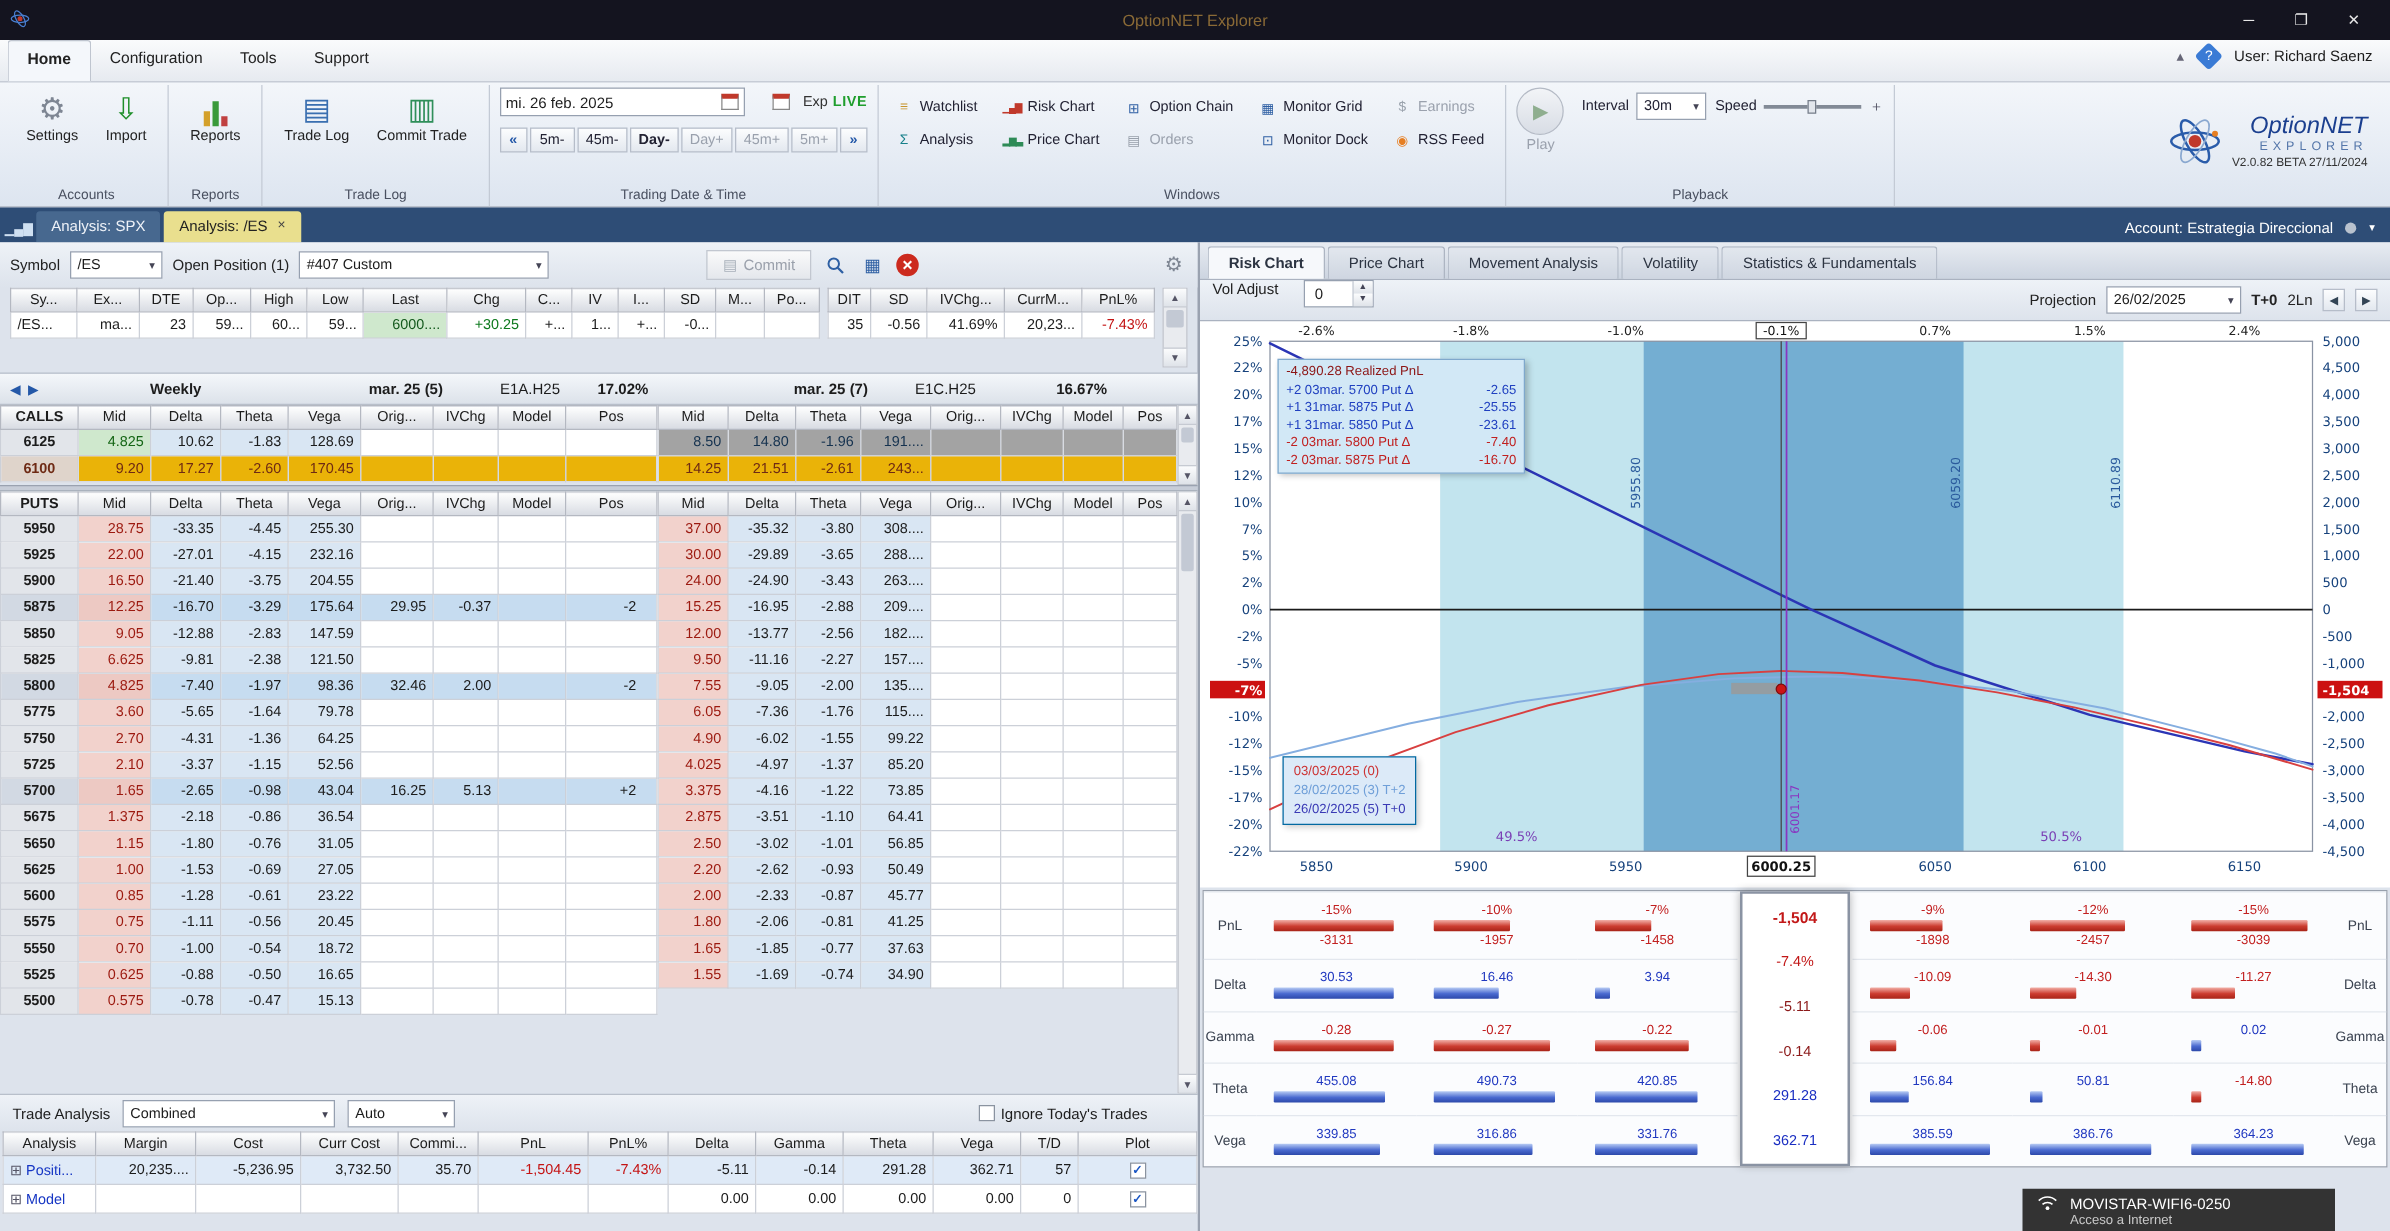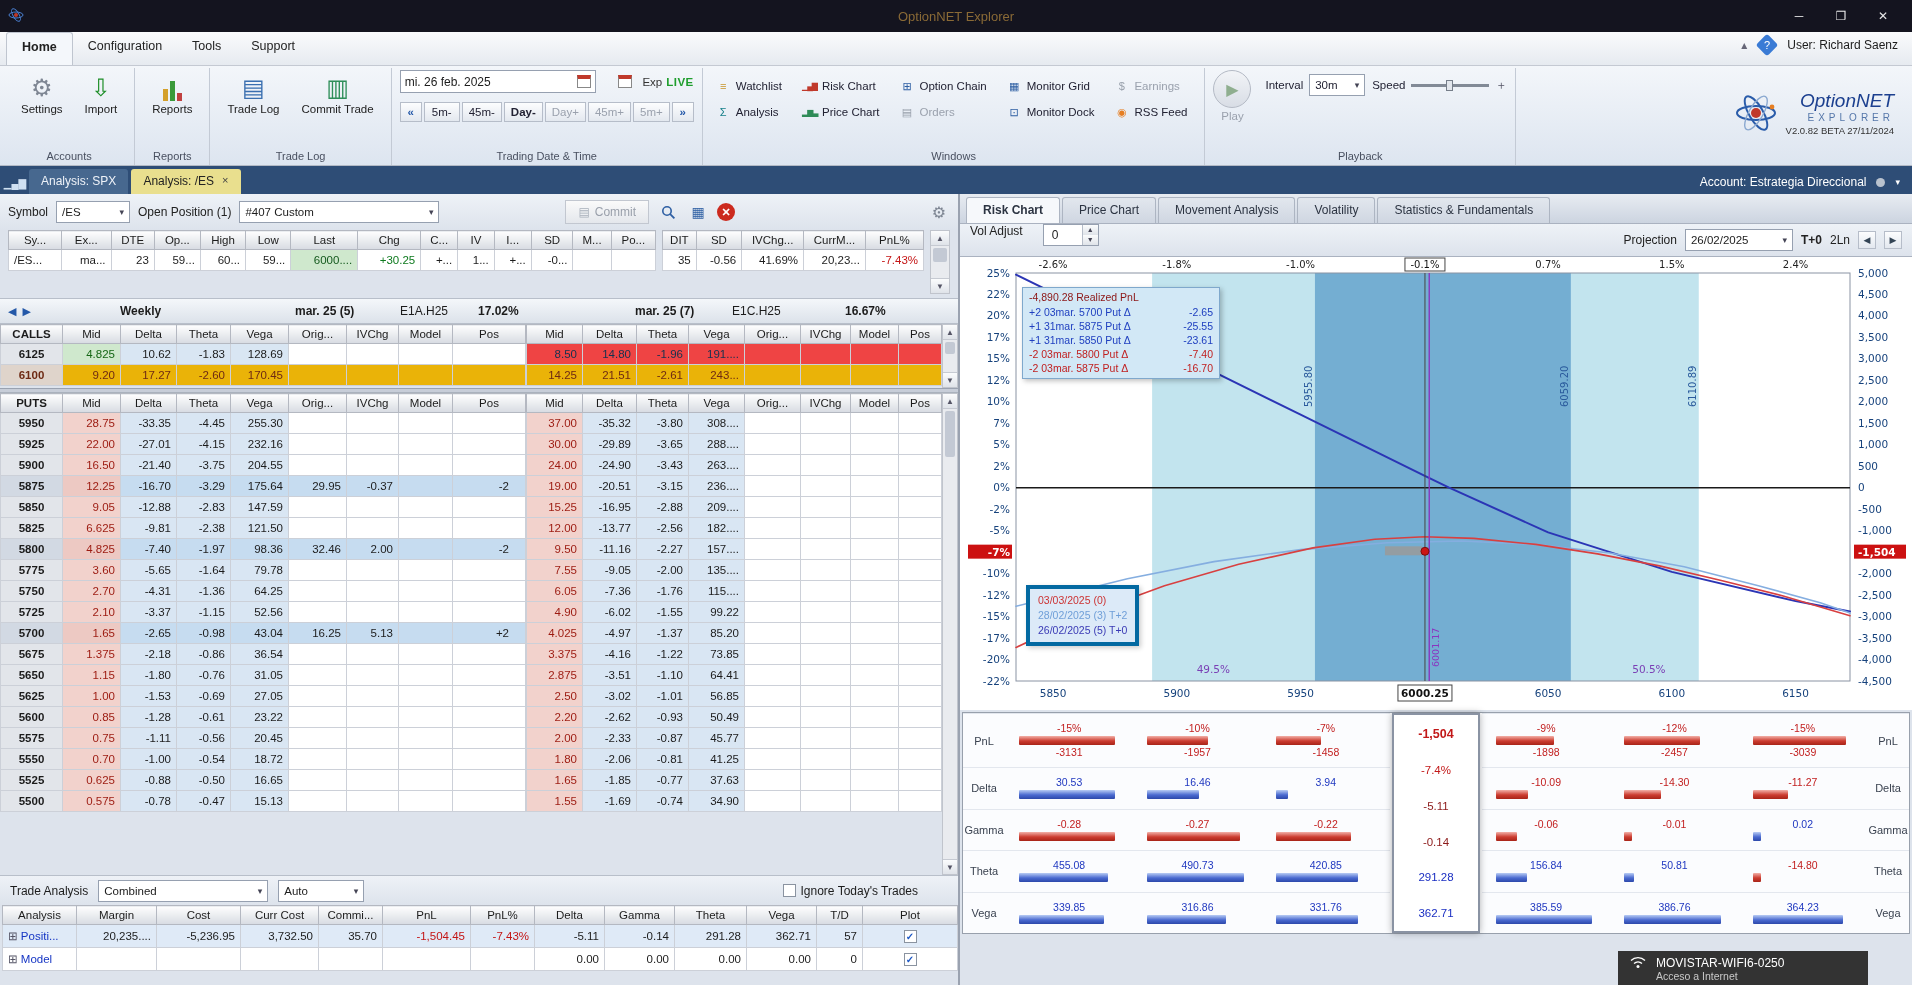--- a/index.html
+++ b/index.html
@@ -114,21 +114,21 @@
 .opt-r th:nth-child(7){width:48px}.opt-r th:nth-child(8){width:43px}
 th.rowhead{font-weight:bold}
 td.strike{background:#e2e5ea;font-weight:bold;text-align:center}
 td.num{background:#d9e6f3}
 td.pmid{background:#f2d2cc;color:#9c1a10}
 td.cmid{background:#cfe8cd;color:#156615}
 td.pos{padding-right:16px}
 tr.hl-pos td{background:#c6dcf0}
 tr.hl-pos td.pmid{background:#edc9c3}
 tr.hl-pos td.strike{background:#d2d9e3}
-tr.hl-sel td,tr.hl-sel td.cmid{background:#ef4444;color:#15324f}
+tr.hl-sel td,tr.hl-sel td.cmid{background:#a3a3a3;color:#15324f}
 tr.hl-itm td,tr.hl-itm td.cmid,tr.hl-itm td.pmid{background:#eab308;color:#6e2a14}
 tr.hl-itm td.strike{background:#dfd4cb}
 .divider{height:5px;background:#c7cdd8;border-top:1px solid #9aa2b0;border-bottom:1px solid #aab2bd}
 
 .vscroll{width:20px;background:#e9ebef;border:1px solid #c0c4cc;display:flex;flex-direction:column;align-items:stretch}
 .vs-btn{height:15px;display:flex;align-items:center;justify-content:center;font-size:8px;color:#556;background:linear-gradient(#fbfcfd,#dfe3e9);border-bottom:1px solid #c6cad2}
 .vs-btn.bottom{border-top:1px solid #c6cad2;border-bottom:none;margin-top:auto}
 .vs-thumb{height:46px;background:#c3c9d4;margin:2px;border-radius:2px}
 .vscroll.t-calls{height:64px}.vscroll.t-puts{height:482px}.vscroll.t-sum{height:64px}
 
@@ -160,21 +160,21 @@
 .spin-btns i{font-size:7px;line-height:10px;padding:0 4px;color:#445;background:linear-gradient(#fbfcfd,#dfe3e9)}
 .mini-btn{width:18px;height:18px;display:inline-flex;align-items:center;justify-content:center;border:1px solid #b6bdc9;background:linear-gradient(#fcfdfe,#e3e8ef);font-size:9px;color:#345}
 .bold{font-weight:bold}
 .chart-wrap{position:relative;height:454px;background:#fff;border-top:1px solid #aab2c0}
 svg text{font-family:"DejaVu Sans",sans-serif}
 .legend-box{position:absolute;left:62px;top:30px;width:198px;background:#d2e8f6;border:1px solid #7fa8cc;padding:3px 6px;font-size:10.5px;box-shadow:2px 2px 5px rgba(0,0,0,.25)}
 .lg-realized{color:#8c1515;margin-bottom:2px}
 .lg-row{display:flex;justify-content:space-between;line-height:14px}
 .lg-long{color:#2040c0}.lg-short{color:#c02020}
 .lg-val{margin-left:8px}
-.date-box{position:absolute;left:66px;top:328px;background:#dceaf8;border:4px solid #0369a1;padding:4px 8px;font-size:10.5px;box-shadow:2px 2px 5px rgba(0,0,0,.2);line-height:15px}
+.date-box{position:absolute;left:66px;top:348px;background:#dceaf8;border:1px solid #0369a1;padding:4px 8px;font-size:10.5px;box-shadow:2px 2px 5px rgba(0,0,0,.2);line-height:15px}
 
 .greeks{height:222px;margin:2px 2px 0;border:1px solid #98a0ac;background:#fbfcfe}
 #greeks-grid{display:grid;grid-template-columns:42px repeat(3,1fr) 92px repeat(3,1fr) 42px;grid-template-rows:54px repeat(4,1fr);height:220px}
 .glabel{display:flex;align-items:center;justify-content:center;font-size:11px;color:#3a4250;border-top:1px solid #e3e7ee}
 .gcell{display:flex;flex-direction:column;justify-content:center;padding:2px 14px;border-top:1px solid #e3e7ee}
 .gv{font-size:10.5px;line-height:13px;text-align:center}
 .v-neg{color:#c22020}.v-pos{color:#2038c0}
 .gbar{height:9px;margin:1px 0;background:transparent}
 .gfill{height:100%;border-radius:1px}
 .f-neg{background:linear-gradient(#f2b0a8,#cc3c30 55%,#a82418)}
@@ -853,30 +853,20 @@
                 <td></td>
                 <td></td>
                 <td></td>
                 <td class="pos"></td>
               </tr>
               <tr>
                 <td class="pmid">24.00</td>
                 <td class="num">-24.90</td>
                 <td class="num">-3.43</td>
                 <td class="num">263....</td>
-                <td></td>
-                <td></td>
-                <td></td>
-                <td class="pos"></td>
-              </tr>
-              <tr>
-                <td class="pmid">19.00</td>
-                <td class="num">-20.51</td>
-                <td class="num">-3.15</td>
-                <td class="num">236....</td>
                 <td></td>
                 <td></td>
                 <td></td>
                 <td class="pos"></td>
               </tr>
               <tr>
                 <td class="pmid">15.25</td>
                 <td class="num">-16.95</td>
                 <td class="num">-2.88</td>
                 <td class="num">209....</td>

